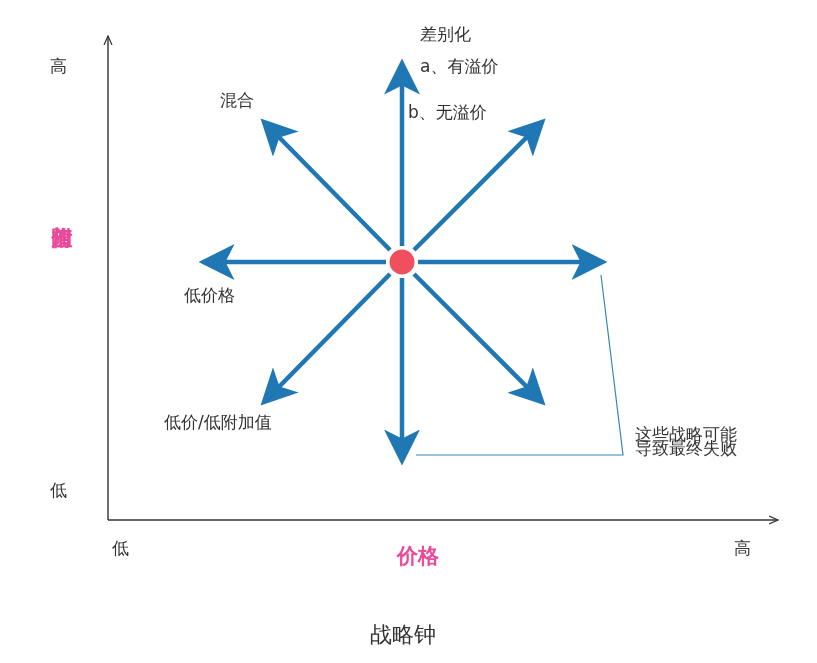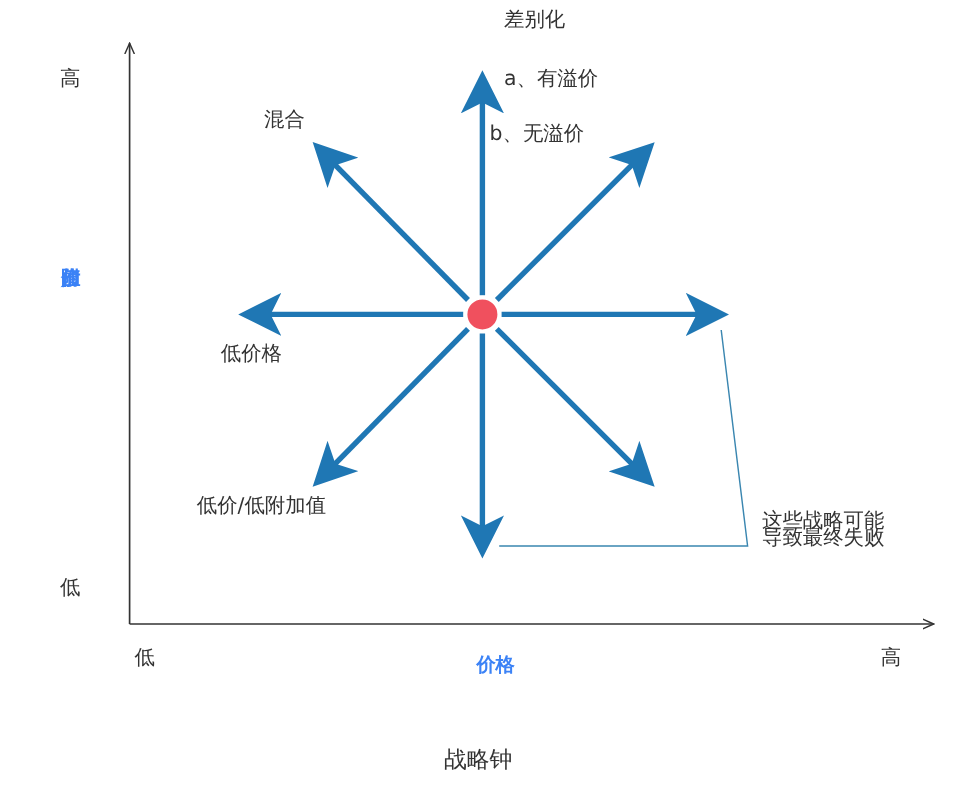--- a/index.html
+++ b/index.html
@@ -1,22 +1,22 @@
 <!DOCTYPE html>
 <html><head>
 <meta charset="utf-8">
 <style>
   html, body { margin: 0; padding: 0; background: #ffffff; }
   body { width: 817px; height: 663px; position: relative; overflow: hidden;
          font-family: "DejaVu Sans", "Liberation Sans", sans-serif; }
   .lbl { position: absolute; color: #333333; font-size: 17px; white-space: nowrap; line-height: 1; }
-  .axis-title { color: #3b82f6; font-weight: bold; font-size: 16px; }
+  .axis-title { color: #ec4899; font-weight: bold; font-size: 21px; }
   .vert { writing-mode: vertical-rl; text-orientation: upright; letter-spacing: 0px; line-height: 1; }
   svg { position: absolute; left: 0; top: 0; }
-  .caption { font-size: 19px; }
+  .caption { font-size: 22px; }
 </style>
 </head>
 <body>
 
 <svg width="817" height="663" viewBox="0 0 817 663">
   <defs>
     <marker id="ah" markerWidth="8" markerHeight="8" refX="5" refY="4" orient="auto" markerUnits="strokeWidth">
       <path d="M0,0 L8,4 L0,8 L2,4 Z" fill="#1f77b4"></path>
     </marker>
     <marker id="axh" markerWidth="10" markerHeight="10" refX="9" refY="5" orient="auto" markerUnits="userSpaceOnUse">
@@ -46,21 +46,21 @@
 </svg>
 
 <div class="lbl" style="left:50px; top:58px;">高</div>
 <div class="lbl axis-title vert" style="left:51px; top:210px;">附加值</div>
 <div class="lbl" style="left:50px; top:482px;">低</div>
 
 <div class="lbl" style="left:112px; top:540px;">低</div>
 <div class="lbl axis-title" style="left:397px; top:546px;">价格</div>
 <div class="lbl" style="left:734px; top:540px;">高</div>
 
-<div class="lbl" style="left:420px; top:9px;">差别化</div>
+<div class="lbl" style="left:420px; top:26px;">差别化</div>
 <div class="lbl" style="left:420px; top:58px;">a、有溢价</div>
 <div class="lbl" style="left:408px; top:104px;">b、无溢价</div>
 <div class="lbl" style="left:220px; top:92px;">混合</div>
 <div class="lbl" style="left:170px; top:287px;margin-left:14px;">低价格</div>
 <div class="lbl" style="left:164px; top:414px;">低价/低附加值</div>
 
 <div class="lbl" style="left:635px; top:426px;">这些战略可能</div>
 <div class="lbl" style="left:635px; top:440px;">导致最终失败</div>
 
 <div class="lbl caption" style="left:370px; top:624px;">战略钟</div>

